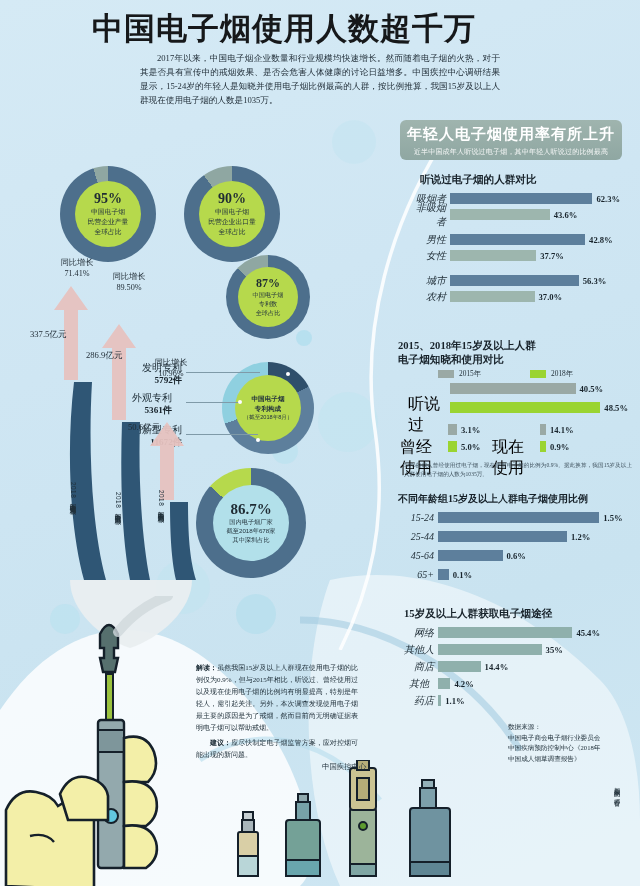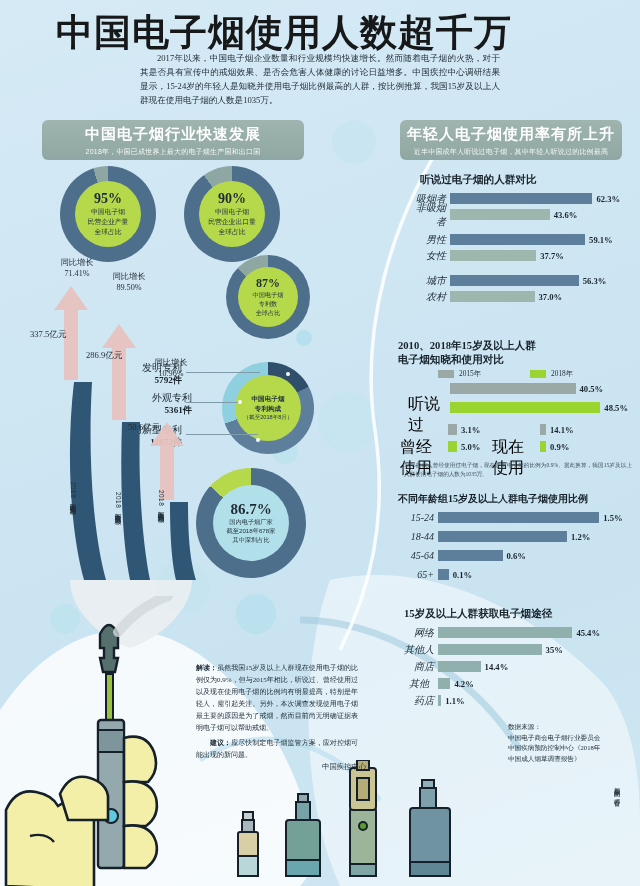--- a/index.html
+++ b/index.html
@@ -13,21 +13,21 @@
     background: linear-gradient(160deg,#d5eaf5 0%, #cfe6f3 35%, #c9e3f0 70%, #cfe7f3 100%); }
 
   
   .blob { position: absolute; border-radius: 50%; pointer-events: none; }
   .swoosh { position: absolute; pointer-events:none; }
 
   
   .main-title {
     position: absolute; top: 8px; left: 0; width: 568px;
     text-align: center; font-family: "Liberation Serif","DejaVu Serif",serif;
-    font-weight: 700; font-size: 37px; letter-spacing: 1px; color: #16181a;
+    font-weight: 700; font-size: 31px; letter-spacing: 1px; color: #16181a;
   }
   .lede {
     position: absolute; top: 52px; left: 140px; width: 360px;
     font-family: "Liberation Serif","DejaVu Serif",serif;
     font-size: 8.6px; line-height: 1.62; color: #23303a; text-align: justify;
     text-indent: 17px;
   }
   .byline {
     position: absolute; top: 97px; left: 140px; width: 360px;
     text-align: right; font-size: 7.4px; color: #3a4a55;
@@ -123,24 +123,20 @@
     <path d="M300 60 C 380 60, 470 110, 520 190" stroke="#9ec9de" stroke-width="7" fill="none" opacity=".55"></path>
     <path d="M200 200 C 260 160, 330 180, 380 240" stroke="#b5dced" stroke-width="5" fill="none" opacity=".6"></path>
   </svg>
   <svg class="swoosh" style="left:330px;top:130px;width:140px;height:520px;" viewBox="0 0 140 520">
     <path d="M120 0 C 60 90, 30 200, 45 300 C 58 390, 40 460, 10 520" stroke="#ffffff" stroke-width="3.5" fill="none" opacity=".85"></path>
   </svg>
 
   <div class="main-title">中国电子烟使用人数超千万</div>
   <div class="lede">2017年以来，中国电子烟企业数量和行业规模均快速增长。然而随着电子烟的火热，对于其是否具有宣传中的戒烟效果、是否会危害人体健康的讨论日益增多。中国疾控中心调研结果显示，15-24岁的年轻人是知晓并使用电子烟比例最高的人群，按比例推算，我国15岁及以上人群现在使用电子烟的人数是1035万。</div>
 
-  <div class="banner" id="banner-left">
-    <div class="bt">中国电子烟行业快速发展</div>
-    <div class="bs">2018年，中国已成世界上最大的电子烟生产国和出口国</div>
-  </div>
 
   <div class="donut" style="left:60px;top:166px;width:96px;height:96px;
        background:conic-gradient(#4d6f8c 0deg 342deg, #8fa7a2 342deg 360deg);">
     <div class="hole" style="left:15px;top:15px;width:66px;height:66px;background:#b6d94c;">
       <div class="pct" style="font-size:14px;">95%</div>
       <div class="cap" style="white-space:pre-line;">中国电子烟
 民营企业产量
 全球占比</div>
     </div>
   </div>
@@ -184,21 +180,21 @@
     </div>
   </div>
 
   <div class="pcall" style="left:110px;top:362px;width:72px;">
     <div class="n1">发明专利</div>
     <div class="n2">5792件</div>
   </div>
   <div class="leader" style="left:186px;top:372px;width:74px;"></div>
   <div class="leaderdot" style="left:286px;top:372px;"></div>
 
-  <div class="pcall" style="left:120px;top:392px;width:72px;">
+  <div class="pcall" style="left:100px;top:392px;width:72px;">
     <div class="n1">外观专利</div>
     <div class="n2">5361件</div>
   </div>
   <div class="leader" style="left:186px;top:402px;width:56px;"></div>
   <div class="leaderdot" style="left:238px;top:400px;"></div>
 
   <div class="pcall" style="left:100px;top:424px;width:82px;">
     <div class="n1">实用新型专利</div>
     <div class="n2">11672件</div>
   </div>
@@ -254,40 +250,40 @@
         <div class="rv">62.3%</div>
       </div>
       <div class="row" style="left: 408px; top: 209px;">
         <div class="rl" style="width: 38px;">非吸烟者</div>
         <div class="bar" style="width: 99.6571px; background: rgb(157, 182, 174);"></div>
         <div class="rv">43.6%</div>
       </div>
       <div class="row" style="left: 408px; top: 234px;">
         <div class="rl" style="width: 38px;">男性</div>
         <div class="bar" style="width: 135.086px; background: rgb(93, 127, 156);"></div>
-        <div class="rv">59.1%</div>
+        <div class="rv">42.8%</div>
       </div>
       <div class="row" style="left: 408px; top: 250px;">
         <div class="rl" style="width: 38px;">女性</div>
         <div class="bar" style="width: 86.1714px; background: rgb(157, 182, 174);"></div>
         <div class="rv">37.7%</div>
       </div>
       <div class="row" style="left: 408px; top: 275px;">
         <div class="rl" style="width: 38px;">城市</div>
         <div class="bar" style="width: 128.686px; background: rgb(93, 127, 156);"></div>
         <div class="rv">56.3%</div>
       </div>
       <div class="row" style="left: 408px; top: 291px;">
         <div class="rl" style="width: 38px;">农村</div>
         <div class="bar" style="width: 84.5714px; background: rgb(157, 182, 174);"></div>
         <div class="rv">37.0%</div>
       </div>
     </div>
 
-  <div class="ch-title" style="left:398px;top:339px;white-space:pre-line;">2010、2018年15岁及以上人群
+  <div class="ch-title" style="left:398px;top:339px;white-space:pre-line;">2015、2018年15岁及以上人群
 电子烟知晓和使用对比</div>
   <div class="legend" style="left:438px;top:369px;">
     <span class="sw" style="background:#9aa9a5;"></span>
     <span>2015年</span>
   </div>
   <div class="legend" style="left:530px;top:369px;">
     <span class="sw" style="background:#9ad431;"></span>
     <span>2018年</span>
   </div>
   <div id="chart2">
@@ -329,21 +325,21 @@
   <div class="footnote" style="left:404px;top:461px;width:228px;">5.0%的成人曾经使用过电子烟，现在使用电子烟的比例为0.9%。据此换算，我国15岁及以上人群使用电子烟的人数为1035万。</div>
 
   <div class="ch-title" style="left:398px;top:492px;font-size:10px;">不同年龄组15岁及以上人群电子烟使用比例</div>
   <div id="chart3">
       <div class="row" style="left: 404px; top: 512px;">
         <div class="rl" style="width: 30px;">15-24</div>
         <div class="bar" style="width: 161.25px; background: rgb(93, 127, 156);"></div>
         <div class="rv">1.5%</div>
       </div>
       <div class="row" style="left: 404px; top: 531px;">
-        <div class="rl" style="width: 30px;">18-44</div>
+        <div class="rl" style="width: 30px;">25-44</div>
         <div class="bar" style="width: 129px; background: rgb(93, 127, 156);"></div>
         <div class="rv">1.2%</div>
       </div>
       <div class="row" style="left: 404px; top: 550px;">
         <div class="rl" style="width: 30px;">45-64</div>
         <div class="bar" style="width: 64.5px; background: rgb(93, 127, 156);"></div>
         <div class="rv">0.6%</div>
       </div>
       <div class="row" style="left: 404px; top: 569px;">
         <div class="rl" style="width: 30px;">65+</div>

